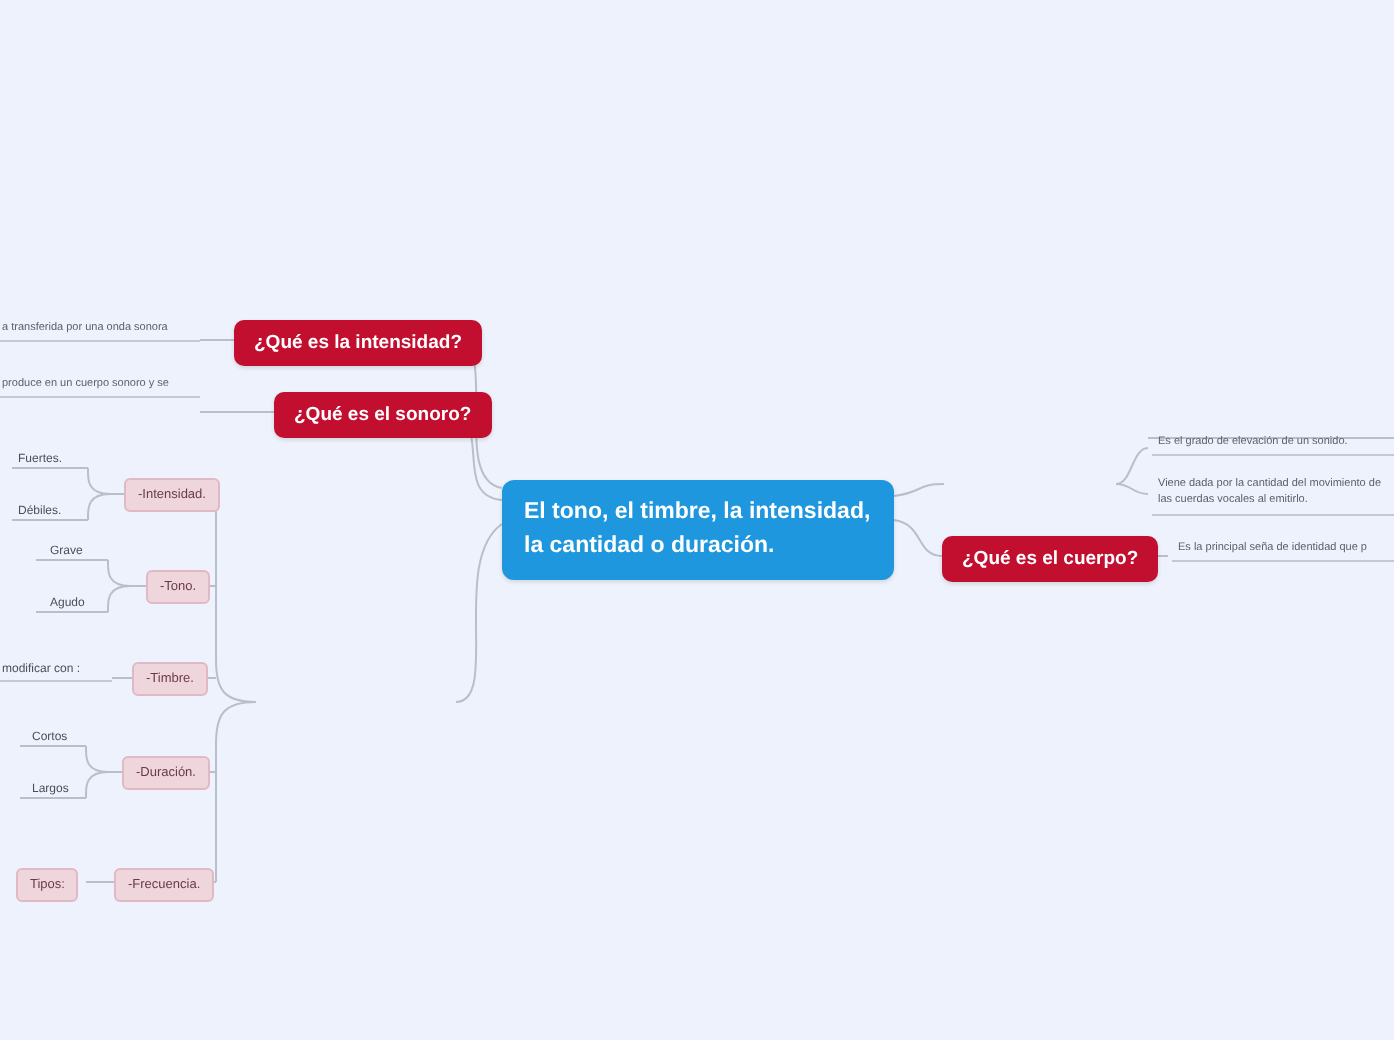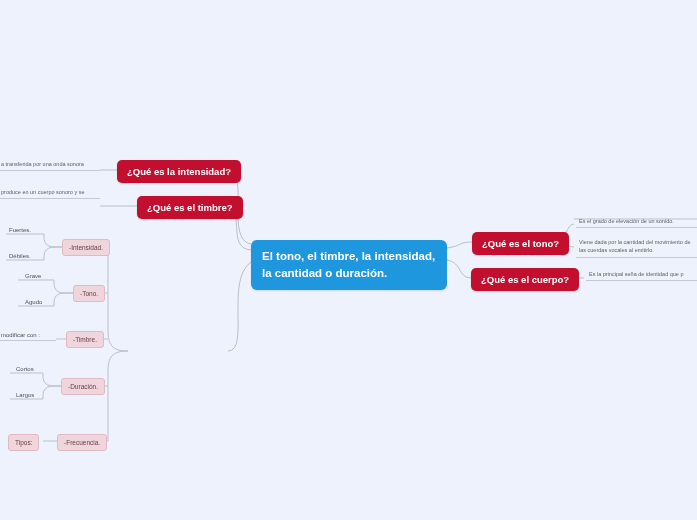--- a/index.html
+++ b/index.html
@@ -147,21 +147,21 @@
   </div>
 
   <div class="node red" style="left:117px; top:160px;">
     <span>¿Qué es la intensidad?</span>
   </div>
   <div class="node desc" style="left:-2px; top:158px; width:102px;">
     <span>a transferida por una onda sonora</span>
   </div>
 
   <div class="node red" style="left:137px; top:196px;">
-    <span>¿Qué es el timbre?</span>
+    <span>¿Qué es el sonoro?</span>
   </div>
   <div class="node desc" style="left:-2px; top:186px; width:102px;">
     <span>produce en un cuerpo sonoro y se</span>
   </div>
 
 
   <div class="node pink" style="left:62px; top:239px;">
     <span>-Intensidad.</span>
   </div>
   <div class="node leaf noline" style="left:6px; top:225px; width:38px;">
@@ -198,23 +198,20 @@
     <span>Largos</span>
   </div>
 
   <div class="node pink" style="left:57px; top:434px;">
     <span>-Frecuencia.</span>
   </div>
   <div class="node pink" style="left:8px; top:434px;">
     <span>Tipos:</span>
   </div>
 
-  <div class="node red" style="left:472px; top:232px;">
-    <span>¿Qué es el tono?</span>
-  </div>
   <div class="node desc" style="left:576px; top:215px; width:121px;">
     <span>Es el grado de elevación de un sonido.</span>
   </div>
   <div class="node desc" style="left:576px; top:236px; width:121px;">
     <span>Viene dada por la cantidad del movimiento de las cuerdas vocales al emitirlo.</span>
   </div>
 
   <div class="node red" style="left:471px; top:268px;">
     <span>¿Qué es el cuerpo?</span>
   </div>

